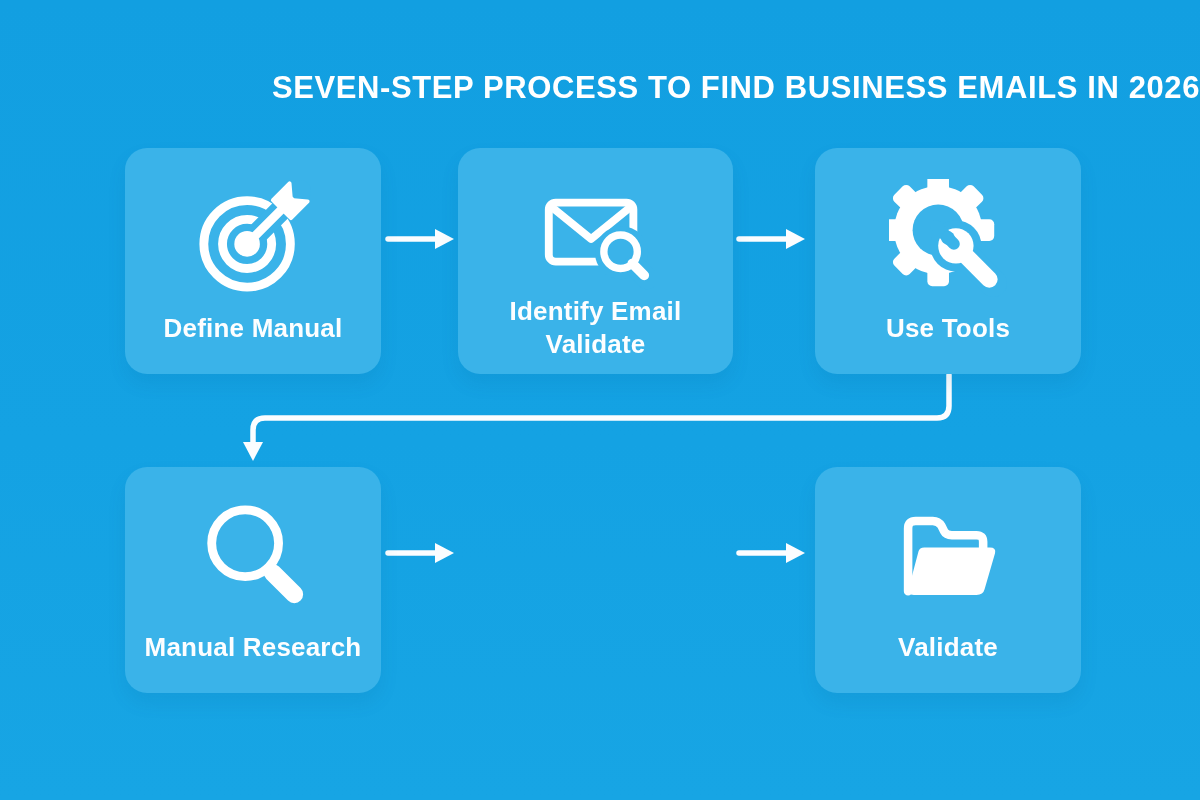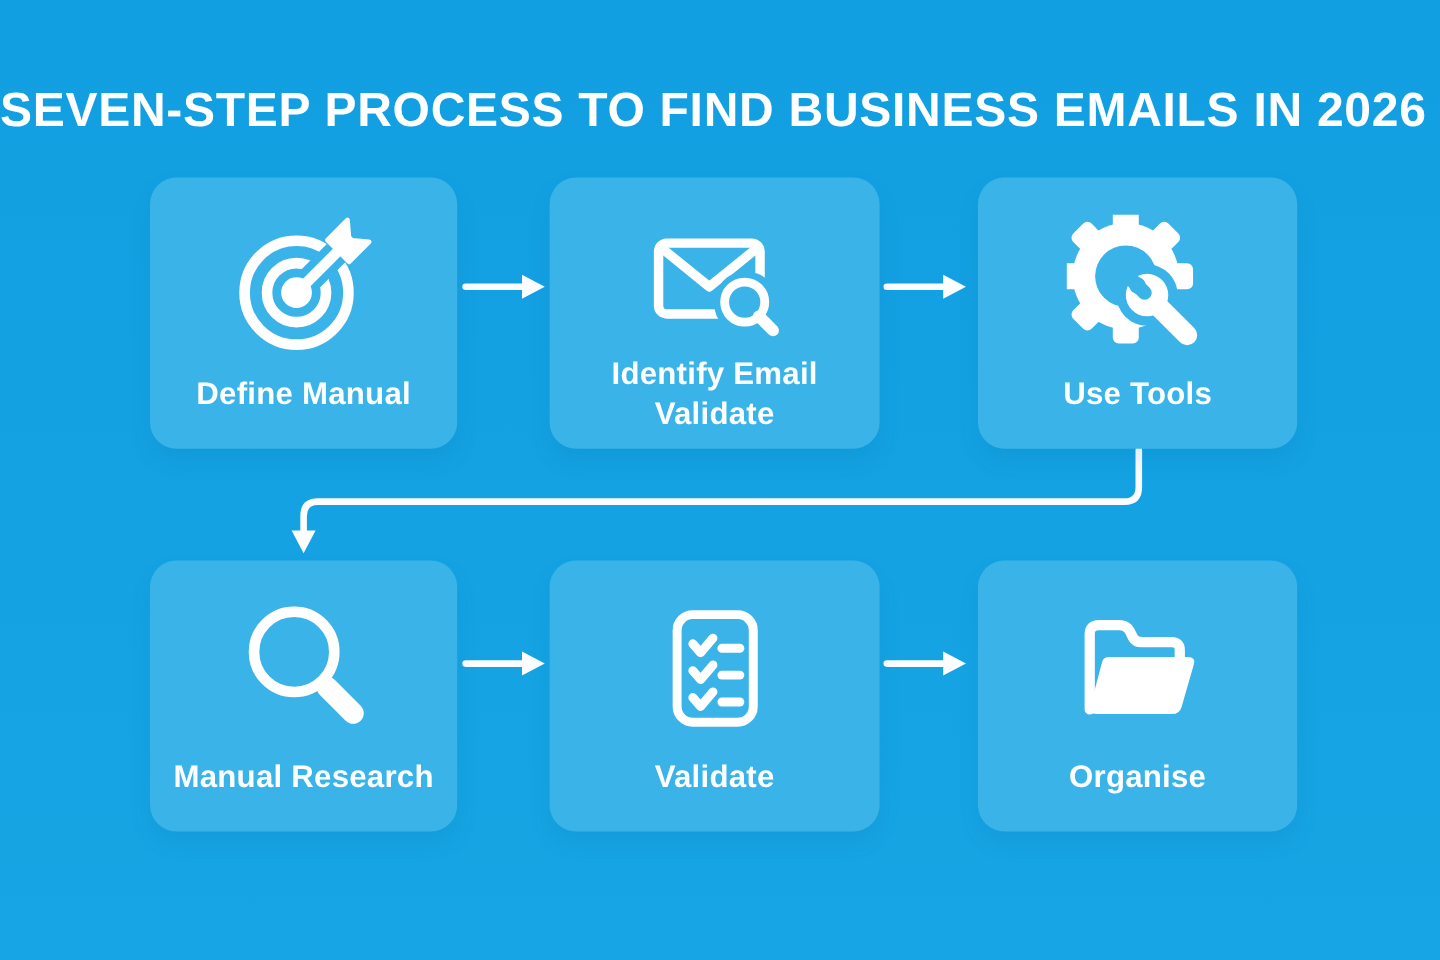--- a/index.html
+++ b/index.html
@@ -7,22 +7,22 @@
     width:1200px;height:800px;overflow:hidden;
     font-family:"Liberation Sans", sans-serif;
     -webkit-font-smoothing:antialiased;
   }
   .canvas{
     position:relative;width:1200px;height:800px;
     background:linear-gradient(180deg,#129fe1 0%,#14a2e3 55%,#17a5e4 100%);
   }
   .title{
     position:absolute;left:0;right:0;top:70px;
-    text-align:left;color:#ffffff;
-    font-size:40px;font-weight:700;letter-spacing:.6px;
+    text-align:right;color:#ffffff;
+    font-size:31px;font-weight:700;letter-spacing:.6px;
     text-transform:uppercase;
   }
   .connectors{position:absolute;left:0;top:0;width:1200px;height:800px;}
   .connectors path.line{fill:none;stroke:#fbfdff;stroke-width:5.5;stroke-linecap:round;stroke-linejoin:round;}
   .connectors path.head{fill:#fbfdff;stroke:none;}
   .card{
     position:absolute;height:226px;border-radius:22px;
     background:#3ab3e9;
     box-shadow:0 10px 18px rgba(8,86,134,.10);
   }
@@ -138,38 +138,24 @@
         <path class="halo" d="M76 76 L106 106" stroke-width="28"></path>
         <circle class="fl" cx="68" cy="68" r="18"></circle>
         <path class="halo" d="M48 48 L66 66" stroke-width="12"></path>
         <circle class="halof" cx="60" cy="60" r="7"></circle>
         <path class="st" d="M78 78 L102 102" stroke-width="17"></path>
       </svg>
     </div>
     <div class="label">Use Tools</div>
   </div>
 
-  <div class="card c5">
-    <div class="icon-slot">
-      <svg class="ic" width="112" height="112" viewBox="0 0 120 120">
-        <rect class="st" x="26" y="12" width="68" height="96" rx="14" stroke-width="8"></rect>
-        <path class="st" d="M40 38 l7 8 l11 -13" stroke-width="8"></path>
-        <path class="st" d="M66 42 H82" stroke-width="8"></path>
-        <path class="st" d="M40 62 l7 8 l11 -13" stroke-width="8"></path>
-        <path class="st" d="M66 66 H82" stroke-width="8"></path>
-        <path class="st" d="M40 86 l7 8 l11 -13" stroke-width="8"></path>
-        <path class="st" d="M66 90 H82" stroke-width="8"></path>
-      </svg>
-    </div>
-    <div class="label">Validate</div>
-  </div>
 
   <div class="card c6">
     <div class="icon-slot">
       <svg class="ic" width="114" height="114" viewBox="0 0 120 120">
         <path class="st" d="M18 96 V30 Q18 22 26 22 L44 22 Q50 22 53 27 L56 33 Q58 37 64 37 L90 37 Q97 37 97 44 L97 62" stroke-width="9"></path>
         <path class="fl" d="M24 100 Q17 100 18.5 93.5 L29 54 Q30 50 35 50 L104 50 Q111 50 109.5 56 L98.5 94 Q97 100 90 100 Z"></path>
       </svg>
     </div>
-    <div class="label">Organise</div>
+    <div class="label">Validate</div>
   </div>
 
 </div>
 
 </body></html>

